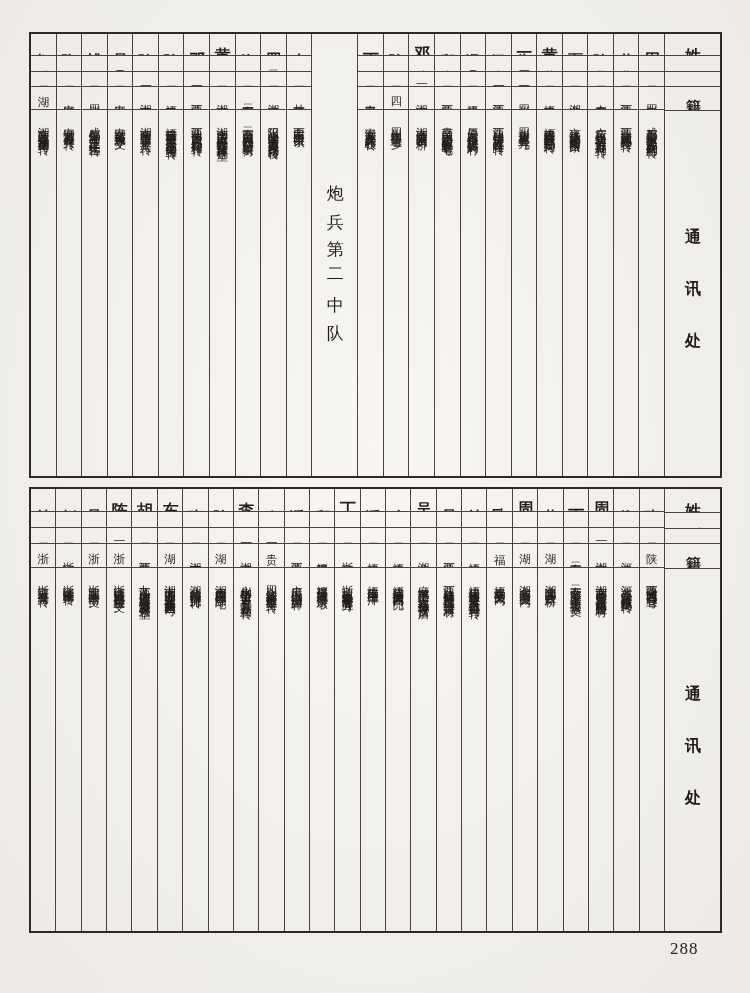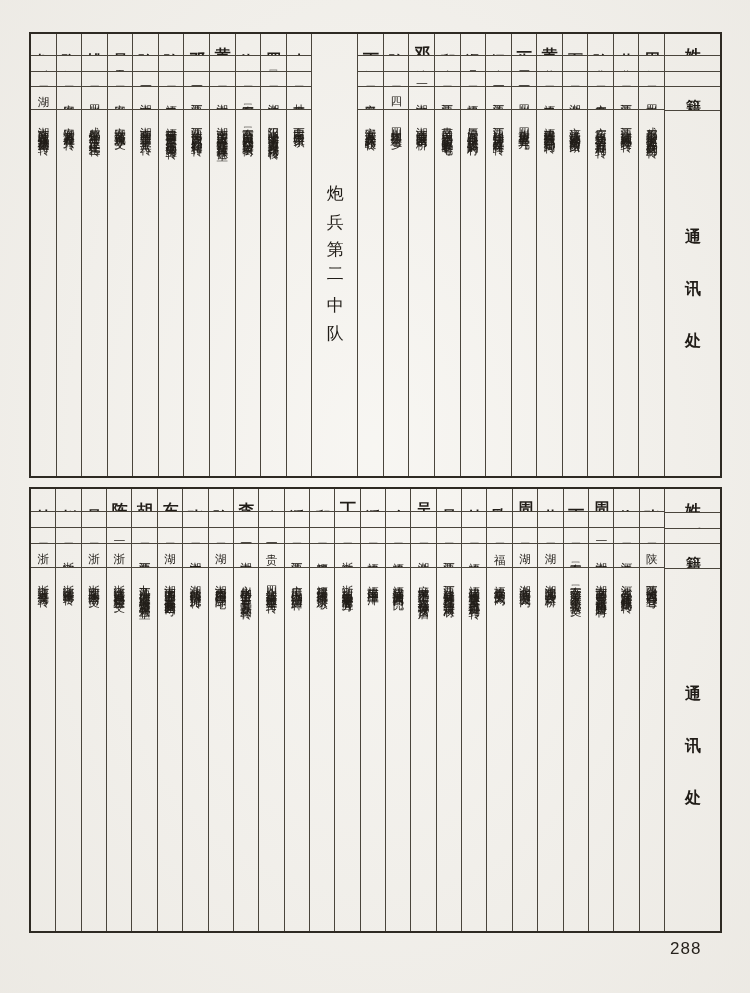--- a/index.html
+++ b/index.html
@@ -63,21 +63,21 @@
   .hdr .cell-native .vtext{font-size:15px;letter-spacing:17px}
   .hdr .cell-address .vtext{font-size:16px;letter-spacing:52px;text-align:center;padding-top:0}
 
   
   .cell-section{flex:1 1 auto;border-bottom:none;display:flex;justify-content:center}
   .cell-section .vtext{font-size:17px;letter-spacing:28px;text-align:center}
 
   .page-number{
     position:absolute;left:670px;top:939px;width:50px;
     font-size:17px;letter-spacing:1px;color:#26221c;
-    font-family:Liberation Sans, sans-serif;
+    font-family:Liberation Serif, serif;
   }
 </style>
 </head>
 <body>
 
 <div class="rtable" id="table-top">
     <div class="col col-header hdr">
       <div class="cell cell-name">
         <div class="vtext">姓名</div>
       </div>

